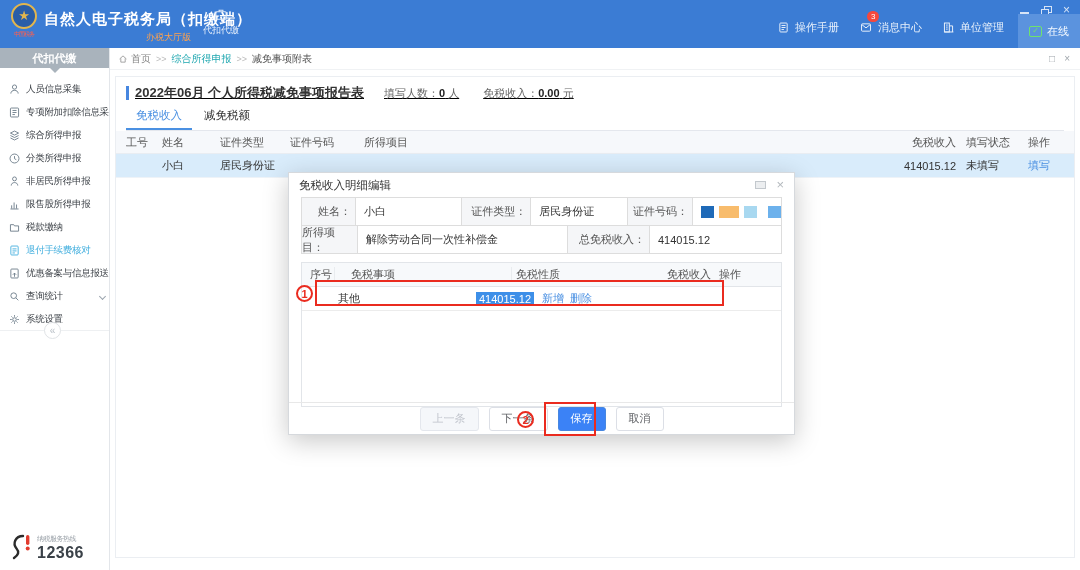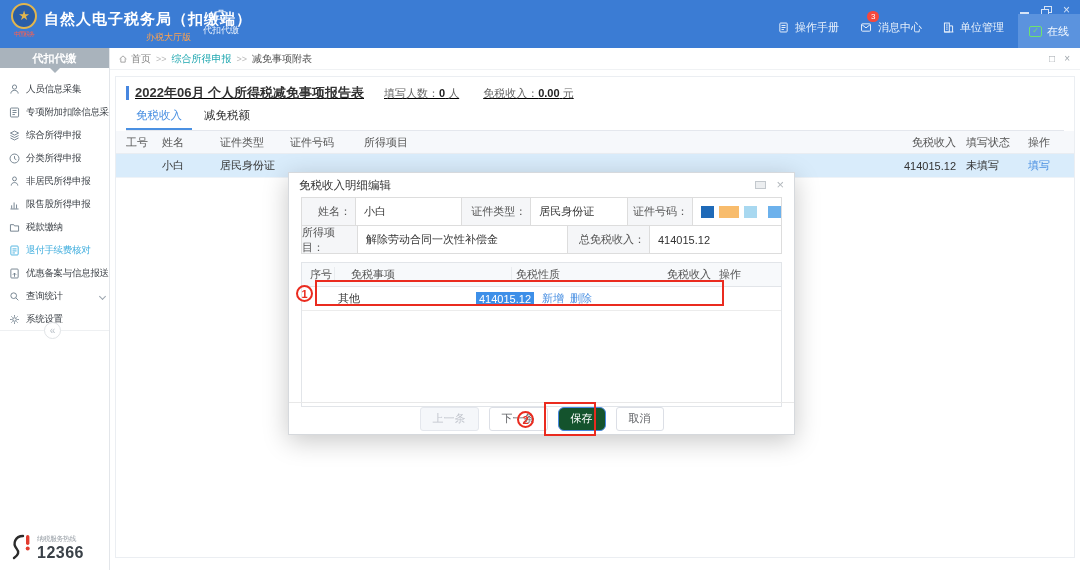--- a/index.html
+++ b/index.html
@@ -122,21 +122,21 @@
   .mc-nature { width:120px; padding-left:4px; }
   .mc-amt { width:80px; text-align:right; }
   .mc-op { width:70px; padding-left:8px; display:flex; gap:6px; }
   .mthead .mc-item, .mthead .mc-nature { border-left:1px solid #e9ecef; }
   .sel { background:#3d8fe8; color:#fff; padding:1px 3px; }
   .modal-foot { position:absolute; left:0; right:0; bottom:0; height:32px; border-top:1px solid #e8e8e8;
     display:flex; align-items:center; justify-content:center; gap:10px; }
   .mbtn { height:24px; padding:0 12px; font-size:11px; border-radius:3px; cursor:pointer;
     border:1px solid #dcdfe6; background:#fff; color:#606266; font-family:inherit; }
   .mbtn.disabled { background:#f5f7fa; border-color:#e4e7ed; color:#c0c4cc; cursor:default; }
-  .mbtn.primary { background:#14532d; border-color:#4787e0; color:#fff;border-radius:6px; }
+  .mbtn.primary { background:#3b82f6; border-color:#4787e0; color:#fff; }
 
   
   .ann-circle { position:absolute; width:17px; height:17px; border:2px solid #ea2b1f; border-radius:50%;
     color:#ea2b1f; font-size:11px; font-weight:bold; text-align:center; line-height:14px; z-index:99; background:transparent; }
   .ann-box { position:absolute; border:2px solid #ea2b1f; z-index:98; }
 </style>
 </head>
 <body>
 
 <div class="app">

